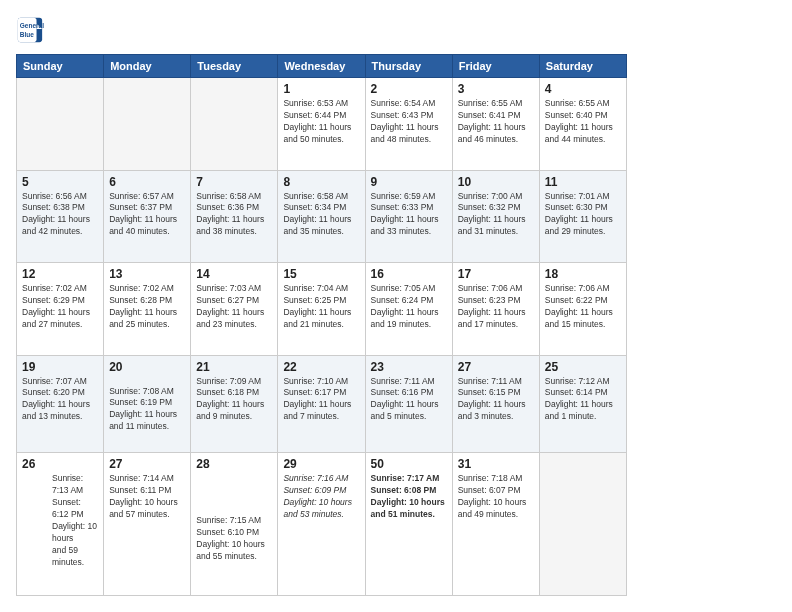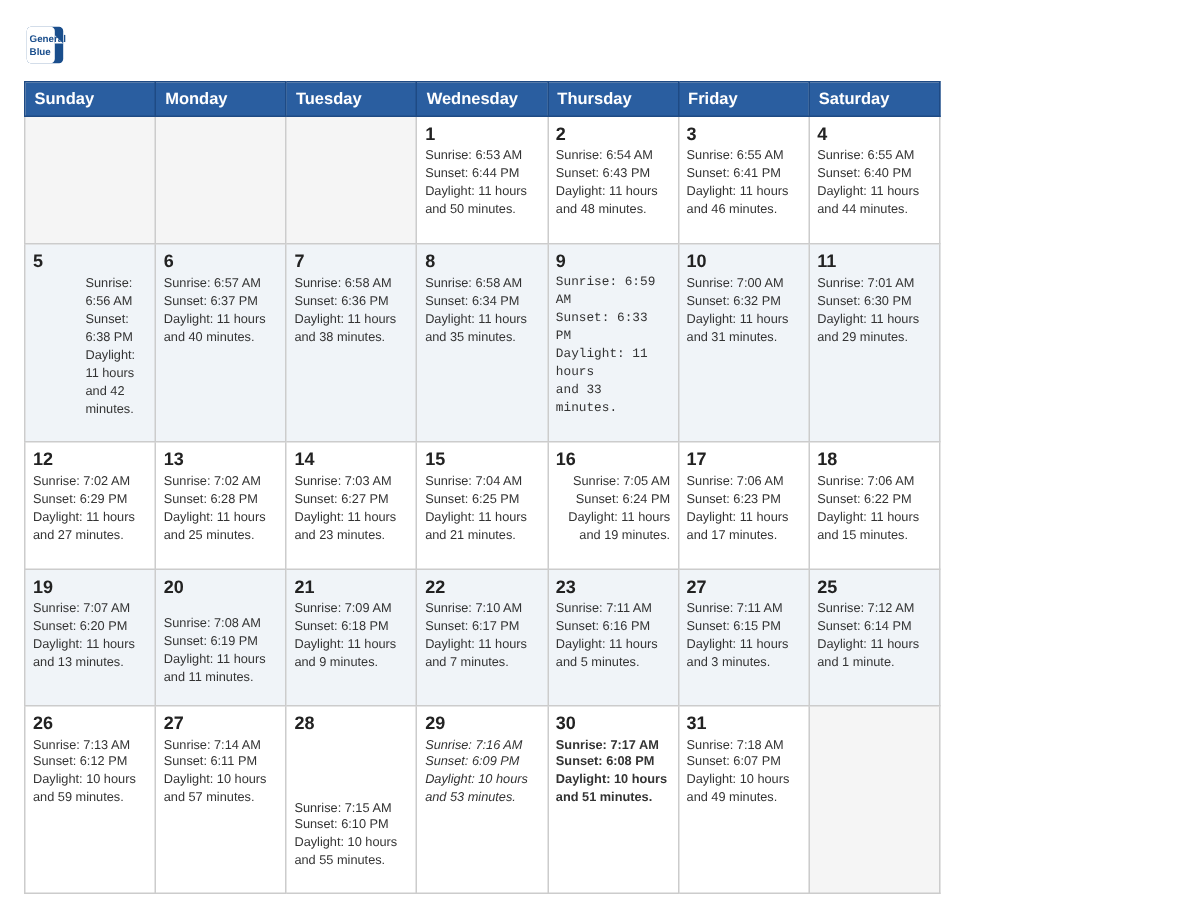--- a/index.html
+++ b/index.html
@@ -153,21 +153,21 @@
             <div class="day-number">4</div>
             <div class="day-info" style="white-space: pre-line;">Sunrise: 6:55 AM
 Sunset: 6:40 PM
 Daylight: 11 hours
 and 44 minutes.</div>
           </td>
         </tr>
         <tr class="row-shaded">
           <td>
             <div class="day-number">5</div>
-            <div class="day-info" style="white-space: pre-line; margin-left: 35px;">Sunrise: 6:56 AM
+            <div class="day-info" style="white-space: pre-line;">Sunrise: 6:56 AM
 Sunset: 6:38 PM
 Daylight: 11 hours
 and 42 minutes.</div>
           </td>
           <td>
             <div class="day-number">6</div>
             <div class="day-info" style="white-space: pre-line;">Sunrise: 6:57 AM
 Sunset: 6:37 PM
 Daylight: 11 hours
 and 40 minutes.</div>
@@ -181,21 +181,21 @@
           </td>
           <td>
             <div class="day-number">8</div>
             <div class="day-info" style="white-space: pre-line;">Sunrise: 6:58 AM
 Sunset: 6:34 PM
 Daylight: 11 hours
 and 35 minutes.</div>
           </td>
           <td>
             <div class="day-number">9</div>
-            <div class="day-info" style="white-space: pre-line; font-family: Liberation Mono, monospace;">Sunrise: 6:59 AM
+            <div class="day-info" style="white-space: pre-line;">Sunrise: 6:59 AM
 Sunset: 6:33 PM
 Daylight: 11 hours
 and 33 minutes.</div>
           </td>
           <td>
             <div class="day-number">10</div>
             <div class="day-info" style="white-space: pre-line;">Sunrise: 7:00 AM
 Sunset: 6:32 PM
 Daylight: 11 hours
 and 31 minutes.</div>
@@ -232,21 +232,21 @@
           </td>
           <td>
             <div class="day-number">15</div>
             <div class="day-info" style="white-space: pre-line;">Sunrise: 7:04 AM
 Sunset: 6:25 PM
 Daylight: 11 hours
 and 21 minutes.</div>
           </td>
           <td>
             <div class="day-number">16</div>
-            <div class="day-info" style="white-space: pre-line; text-align: right;">Sunrise: 7:05 AM
+            <div class="day-info" style="white-space: pre-line;">Sunrise: 7:05 AM
 Sunset: 6:24 PM
 Daylight: 11 hours
 and 19 minutes.</div>
           </td>
           <td>
             <div class="day-number">17</div>
             <div class="day-info" style="white-space: pre-line;">Sunrise: 7:06 AM
 Sunset: 6:23 PM
 Daylight: 11 hours
 and 17 minutes.</div>
@@ -306,21 +306,21 @@
             <div class="day-number">25</div>
             <div class="day-info" style="white-space: pre-line;">Sunrise: 7:12 AM
 Sunset: 6:14 PM
 Daylight: 11 hours
 and 1 minute.</div>
           </td>
         </tr>
         <tr>
           <td>
             <div class="day-number">26</div>
-            <div class="day-info" style="white-space: pre-line;">Sunrise: 7:13 AM
+            <div class="day-info" style="white-space: pre-line; margin-left: 30px;">Sunrise: 7:13 AM
 Sunset: 6:12 PM
 Daylight: 10 hours
 and 59 minutes.</div>
           </td>
           <td>
             <div class="day-number">27</div>
             <div class="day-info" style="white-space: pre-line;">Sunrise: 7:14 AM
 Sunset: 6:11 PM
 Daylight: 10 hours
 and 57 minutes.</div>
@@ -333,21 +333,21 @@
 and 55 minutes.</div>
           </td>
           <td>
             <div class="day-number">29</div>
             <div class="day-info" style="white-space: pre-line; font-style: italic;">Sunrise: 7:16 AM
 Sunset: 6:09 PM
 Daylight: 10 hours
 and 53 minutes.</div>
           </td>
           <td>
-            <div class="day-number">30</div>
+            <div class="day-number">50</div>
             <div class="day-info" style="white-space: pre-line; font-weight: bold;">Sunrise: 7:17 AM
 Sunset: 6:08 PM
 Daylight: 10 hours
 and 51 minutes.</div>
           </td>
           <td>
             <div class="day-number">31</div>
             <div class="day-info" style="white-space: pre-line;">Sunrise: 7:18 AM
 Sunset: 6:07 PM
 Daylight: 10 hours

